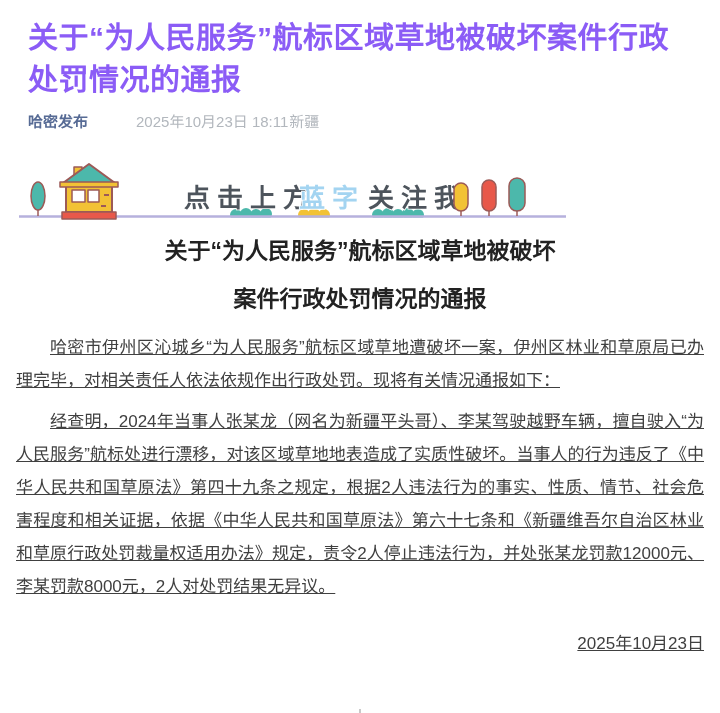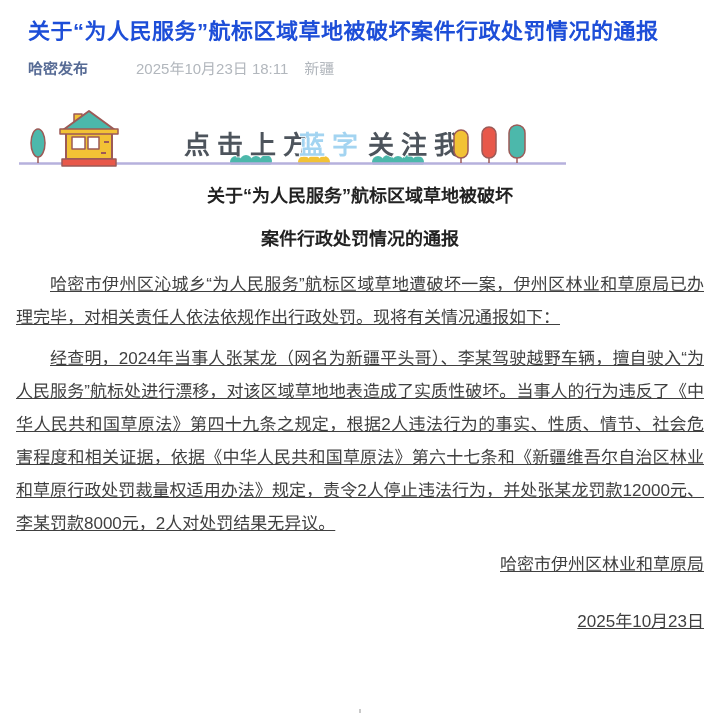--- a/index.html
+++ b/index.html
@@ -5,50 +5,50 @@
   * { margin: 0; padding: 0; box-sizing: border-box; }
   html, body { width: 720px; background: #ffffff; }
   body {
     height: 713px;
     position: relative;
     font-family: "Liberation Sans", "DejaVu Sans", sans-serif;
     overflow: hidden;
   }
   .title {
     padding: 17px 28px 0;
-    font-size: 22px;
+    font-size: 30px;
     font-weight: bold;
     line-height: 1.4;
     letter-spacing: 0.5px;
-    color: #1d4ed8;
+    color: #8b5cf6;
   }
   .meta {
     padding: 10px 28px 0;
     font-size: 15px;
     line-height: 21px;
   }
   .meta .account { color: #576b95; font-weight: bold; margin-right: 12px; cursor: pointer; }
   .meta .date   { color: #b2b7bd; margin-left: 36px; }
-  .meta .region { color: #b2b7bd; margin-left: 16px; }
+  .meta .region { color: #b2b7bd; margin-left: 1px; }
 
   .banner { margin: 30px 16px 0; }
   .banner svg { display: block; }
   .outline { stroke: #9c5a57; stroke-width: 2; stroke-linejoin: round; }
   .thin-outline { stroke: #9c5a57; stroke-width: 1.5; stroke-linejoin: round; }
   .banner-text {
     font-family: "Liberation Sans", "DejaVu Sans", sans-serif;
     font-size: 26px;
     font-weight: bold;
     letter-spacing: 7px;
     paint-order: stroke fill;
     stroke: #ffffff;
     stroke-width: 1.6px;
   }
 
-  .sub { text-align: center; font-size: 18px; font-weight: bold; color: #222; line-height: 1; }
+  .sub { text-align: center; font-size: 23px; font-weight: bold; color: #222; line-height: 1; }
   .sub1 { margin-top: 16px; }
   .sub2 { margin-top: 25px; }
 
   .content { margin-top: 20px; padding: 0 16px; }
   .content p {
     font-size: 17px;
     line-height: 33px;
     color: #404040;
     text-align: justify;
     text-indent: 2em;
@@ -132,17 +132,16 @@
     </g>
   </svg>
 </div>
 
 <div class="sub sub1">关于“为人民服务”航标区域草地被破坏</div>
 <div class="sub sub2">案件行政处罚情况的通报</div>
 
 <div class="content">
   <p>哈密市伊州区沁城乡“为人民服务”航标区域草地遭破坏一案，伊州区林业和草原局已办理完毕，对相关责任人依法依规作出行政处罚。现将有关情况通报如下：</p>
   <p>经查明，2024年当事人张某龙（网名为新疆平头哥）、李某驾驶越野车辆，擅自驶入“为人民服务”航标处进行漂移，对该区域草地地表造成了实质性破坏。当事人的行为违反了《中华人民共和国草原法》第四十九条之规定，根据2人违法行为的事实、性质、情节、社会危害程度和相关证据，依据《中华人民共和国草原法》第六十七条和《新疆维吾尔自治区林业和草原行政处罚裁量权适用办法》规定，责令2人停止违法行为，并处张某龙罚款12000元、李某罚款8000元，2人对处罚结果无异议。</p>
-  <p class="sig">哈密市伊州区林业和草原局</p>
   <p class="sig sig-date">2025年10月23日</p>
 </div>
 
 <div class="bottom-tick"></div>
 
 </body></html>

